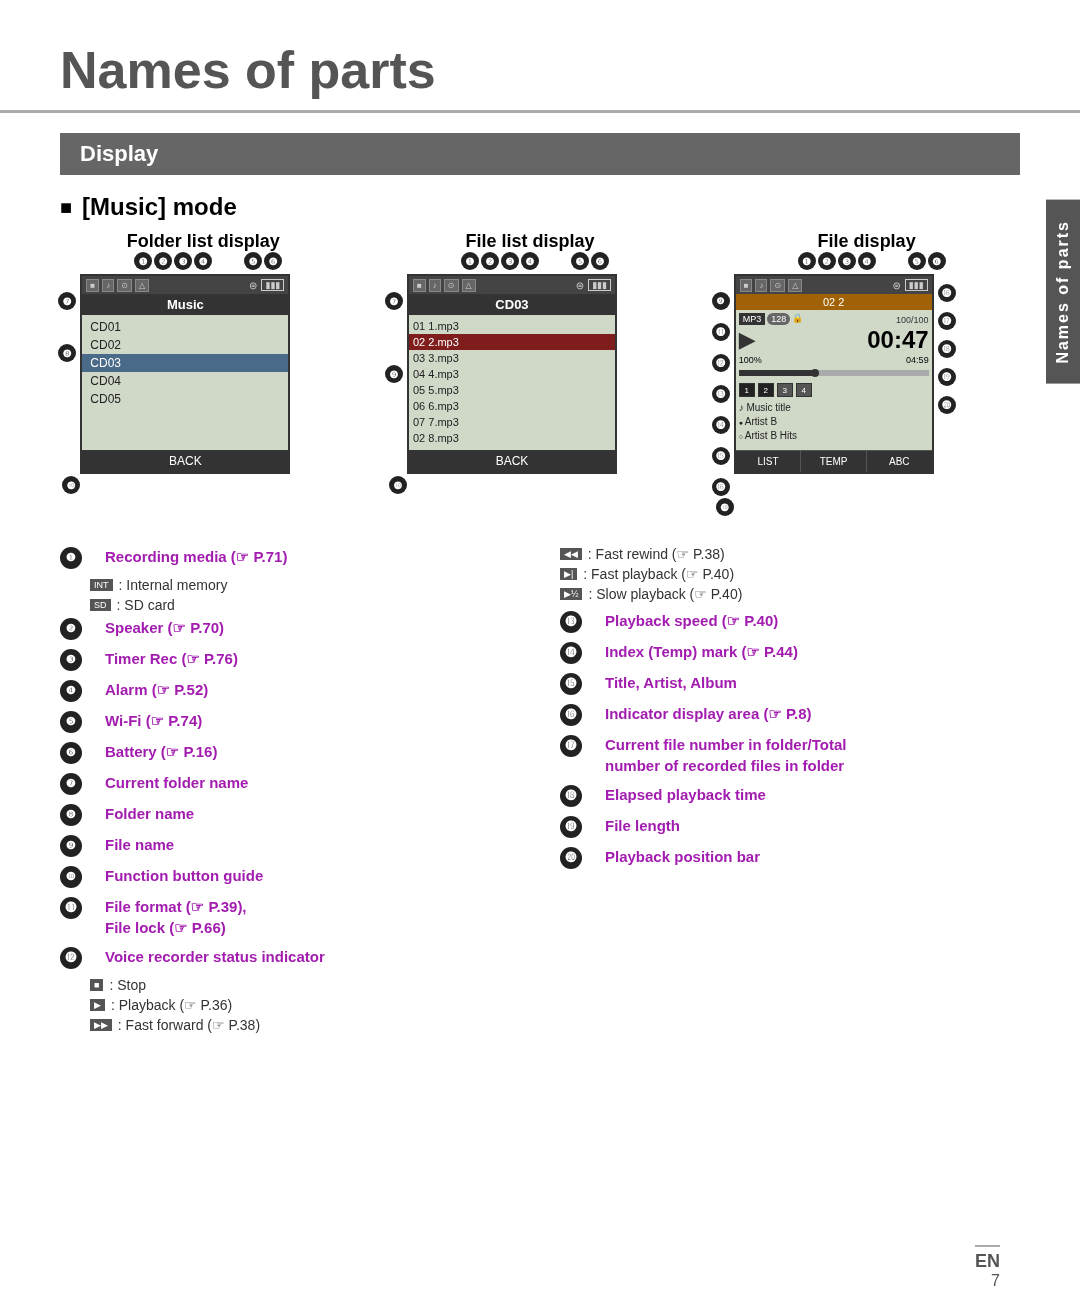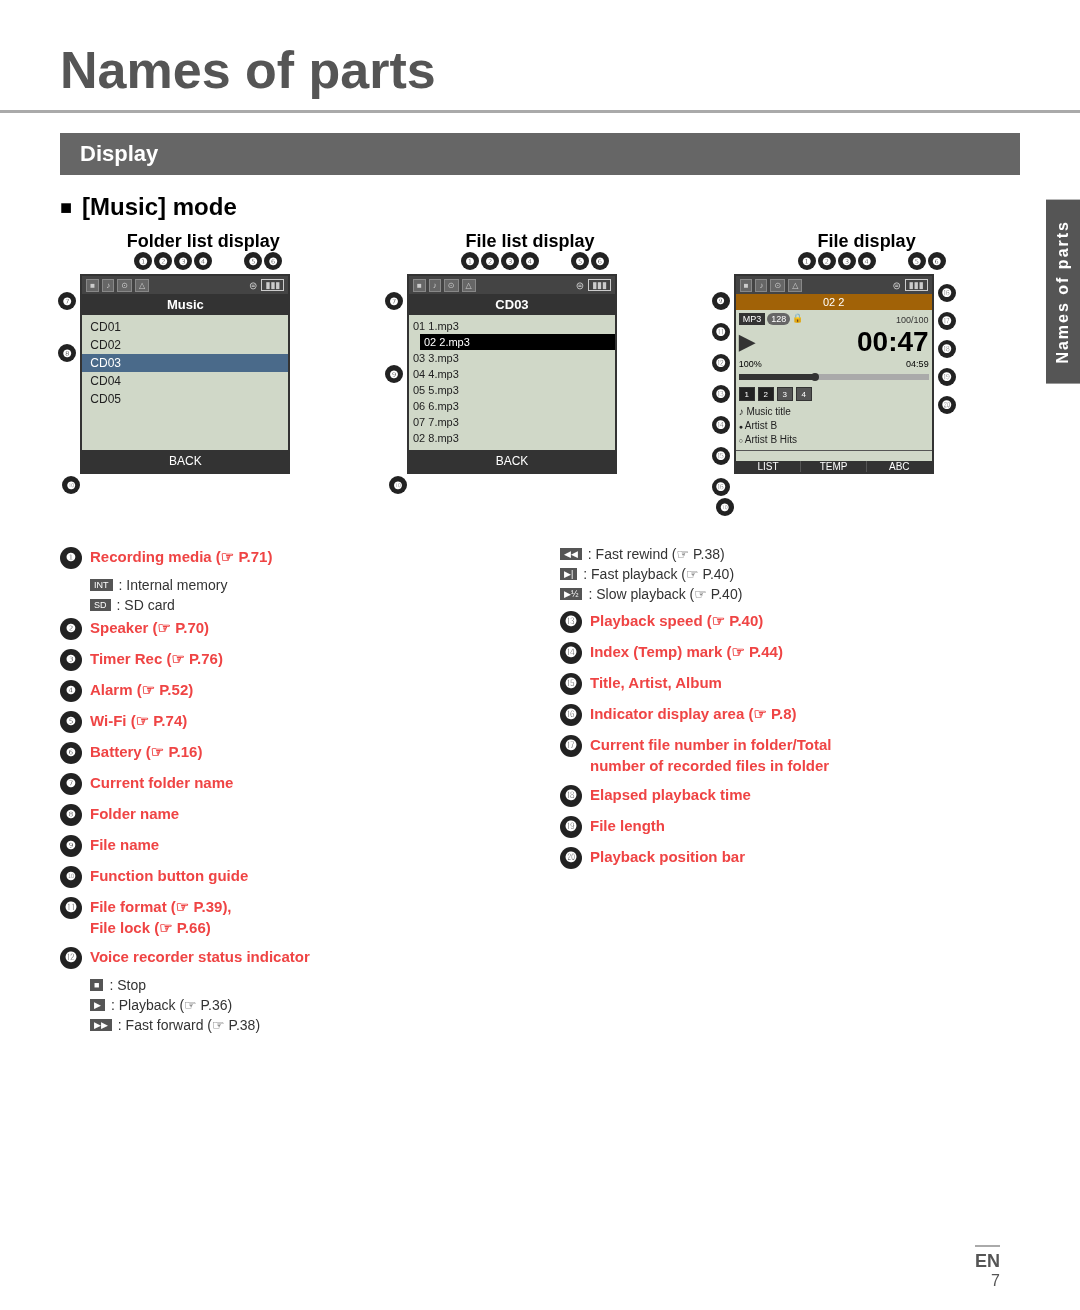--- a/index.html
+++ b/index.html
@@ -133,23 +133,22 @@
     }
 
     
     .file-item {
       font-size: 11px;
       padding: 2px 4px;
       color: #222;
     }
 
     .file-item.selected {
-      background: #000000;
-      color: #fff;
-      margin-left: 11px;
+      background: #7f1d1d;
+      color: #fff;
     }
 
     .file-display-header {
       background: #a16207;
       color: #fff;
       text-align: center;
       font-size: 11px;
       padding: 2px 4px;
       margin-bottom: 2px;
     }
@@ -163,21 +162,21 @@
 
     .bitrate-badge {
       background: #666;
       color: #fff;
       font-size: 9px;
       padding: 1px 4px;
       border-radius: 6px;
     }
 
     .playback-time {
-      font-size: 28px;
+      font-size: 24px;
       font-weight: bold;
       color: #000;
       text-align: right;
       line-height: 1;
       margin: 2px 0;
     }
 
     .progress-bar-container {
       height: 6px;
       background: #aaa;
@@ -235,21 +234,20 @@
     .track-info .album-dot::before { content: '○ '; font-size: 7px; }
 
     .bottom-tabs {
       position: absolute;
       bottom: 0;
       left: 0;
       right: 0;
       display: flex;
       height: 22px;
       border-top: 1px solid #555;
-      align-items: flex-end;
     }
 
     .bottom-tab {
       flex: 1;
       background: #333;
       color: #fff;
       font-size: 10px;
       display: flex;
       align-items: center;
       justify-content: center;
@@ -291,21 +289,22 @@
       background: #222;
       color: #fff;
       font-size: 11px;
       font-weight: bold;
       flex-shrink: 0;
       margin-right: 8px;
       margin-top: 1px;
     }
 
     .annotation-text {
-      color: #ef4444;
+      color: #a21caf;
+      margin-left: 15px;
     }
 
     .annotation-text strong {
       font-weight: bold;
     }
 
     .annotation-sub {
       display: flex;
       align-items: center;
       margin-left: 30px;

